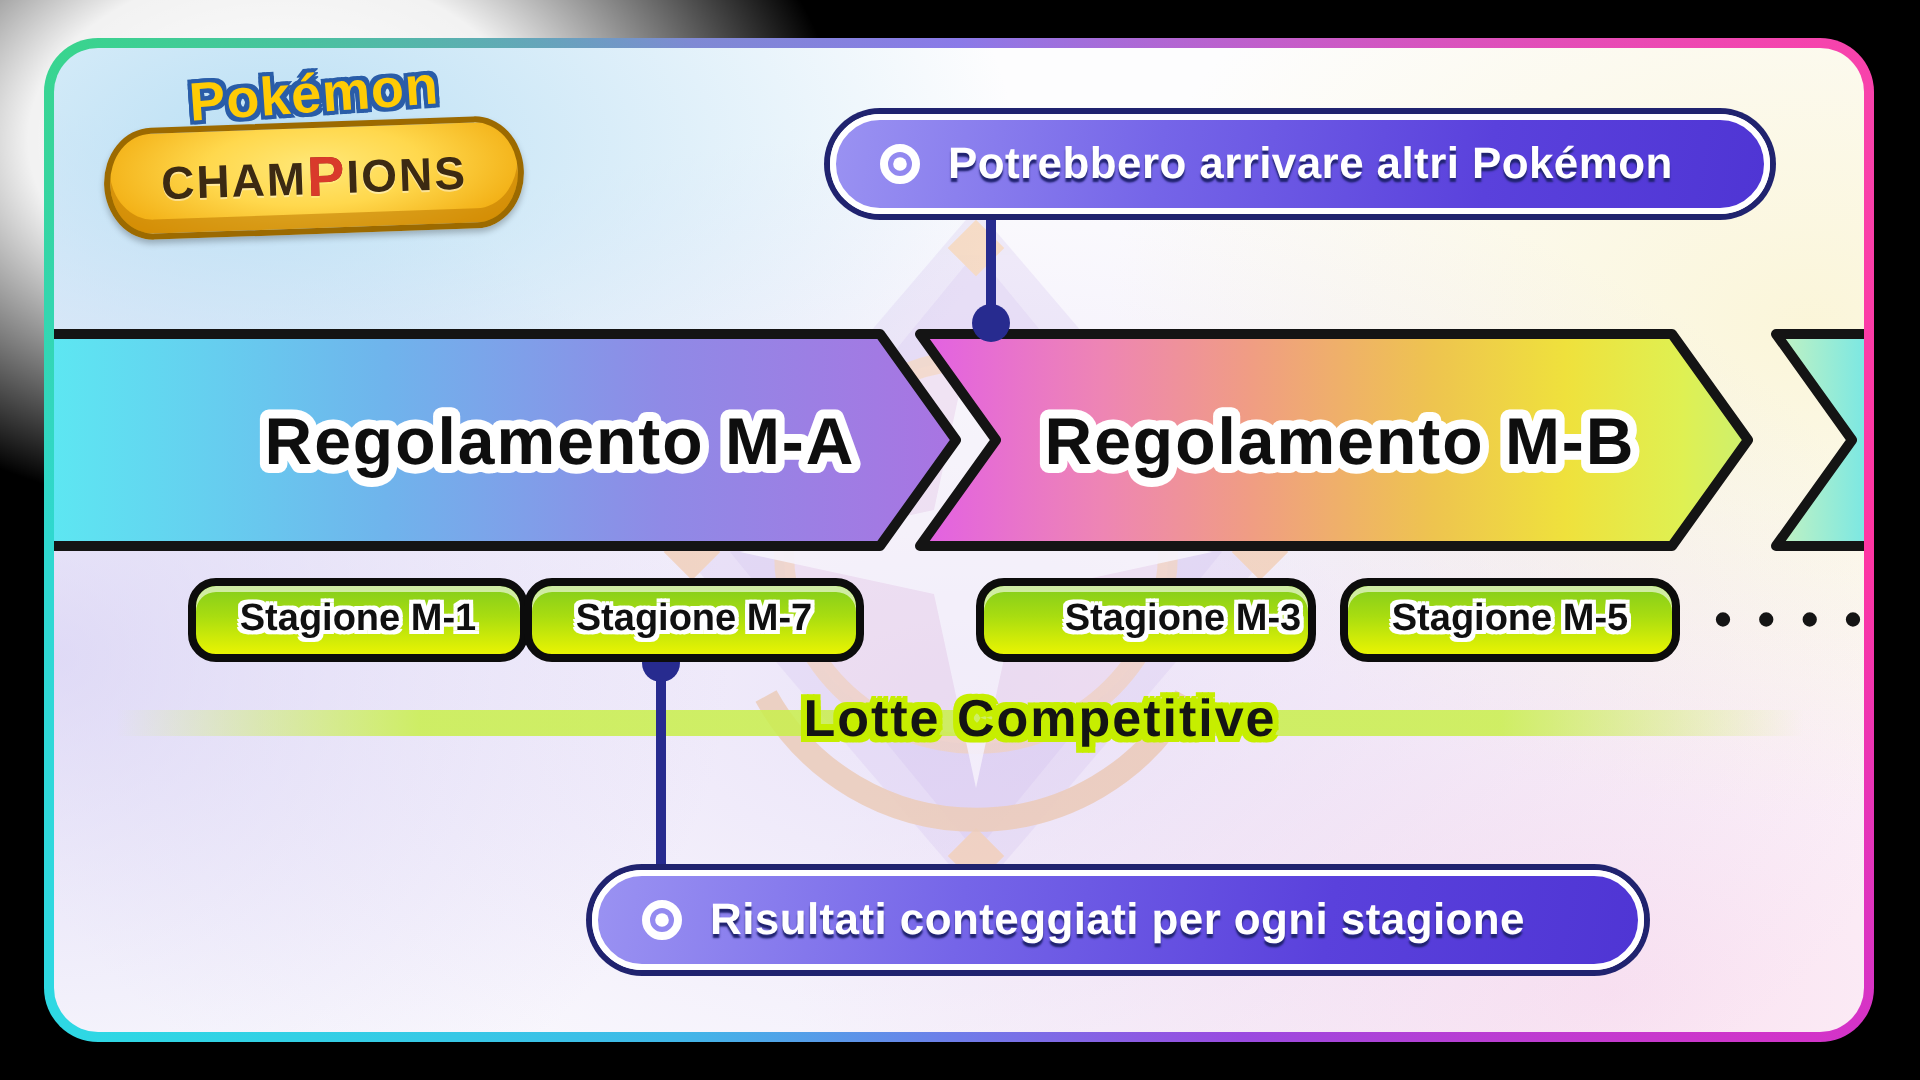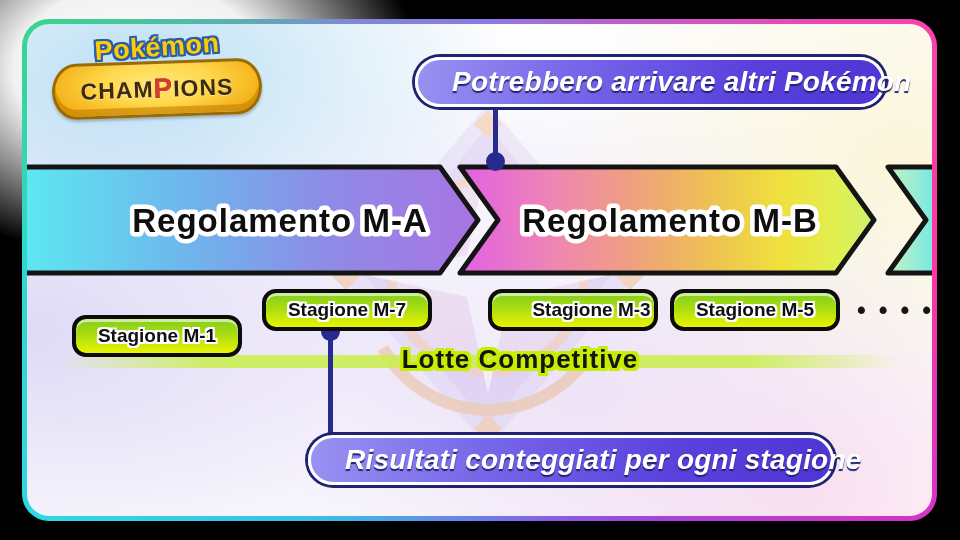--- a/index.html
+++ b/index.html
@@ -41,43 +41,43 @@
   .banners{position:absolute;inset:0;z-index:2;}
   .banners text{font-family:"Liberation Sans",sans-serif;font-weight:bold;font-size:33px;
         fill:#0e0e0e;stroke:#ffffff;stroke-width:9px;paint-order:stroke;stroke-linejoin:round;
         letter-spacing:1px;text-anchor:middle;}
 
   
   .callout{position:absolute;box-sizing:border-box;height:50px;border-radius:26px;z-index:7;
         display:flex;align-items:center;gap:13px;padding:0 21px;
         background:linear-gradient(100deg,#9a92f2 0%,#7565e8 35%,#5a41dc 70%,#4f35d4 100%);
         border:3px solid #ffffff;box-shadow:0 0 0 3px #20236f;}
-  .callout .txt{color:#fff;font-style:italic;font-weight:bold;font-size:28px;white-space:nowrap;
+  .callout .txt{color:#fff;font-weight:bold;font-size:22px;white-space:nowrap;
         letter-spacing:.2px;text-shadow:0 2px 1px #20236f;}
   .callout-top{left:415px;top:57px;width:470px;}
-  .callout-bottom{left:308px;top:435px;width:526px;}
+  .callout-bottom{left:296px;top:435px;width:526px;}
 
   
   .conn-line{position:absolute;width:5px;background:#272b8f;z-index:4;}
   .conn-dot{position:absolute;width:19px;height:19px;border-radius:50%;background:#272b8f;z-index:4;}
   .line-top{left:493px;top:103px;height:55px;}
   .dot-top{left:486px;top:152px;}
   .dot-bottom{left:321px;top:322px;}
   .line-bottom{left:328px;top:331px;height:106px;}
 
   
   .season{position:absolute;top:289px;width:170px;height:42px;box-sizing:border-box;z-index:5;
         border:4px solid #0c0c0c;border-radius:14px;
         background:linear-gradient(180deg,#83cd1d 0%,#a9dd10 45%,#e9f402 100%);
         box-shadow:inset 0 3px 0 rgba(255,255,255,.6);
         display:flex;align-items:center;justify-content:center;}
   .season .txt{font-weight:bold;font-size:19px;color:#101010;white-space:nowrap;
         text-shadow:-2px -2px 0 #fff,2px -2px 0 #fff,-2px 2px 0 #fff,2px 2px 0 #fff,
                     -2px 0 0 #fff,2px 0 0 #fff,0 -2px 0 #fff,0 2px 0 #fff;}
-  .s1{left:72px;margin-top:26px;}.s2{left:262px;}.s3{left:488px;padding-left:37px;}.s4{left:670px;}
+  .s1{left:94px;}.s2{left:262px;}.s3{left:488px;padding-left:37px;}.s4{left:670px;}
   .ellipsis{position:absolute;left:848px;top:294px;width:95px;height:32px;z-index:5;
         display:flex;align-items:center;justify-content:center;
         font-size:25px;letter-spacing:3px;color:#141414;font-weight:bold;}
 
   
   .caption-bar{position:absolute;left:58px;top:355px;width:844px;height:13px;z-index:3;
         background:linear-gradient(90deg,rgba(201,239,75,0) 0%,rgba(201,239,75,.85) 18%,
                    rgba(201,239,75,.85) 82%,rgba(201,239,75,0) 100%);}
   .caption-text{position:absolute;left:0;top:344px;width:960px;text-align:center;z-index:5;
         font-weight:bold;font-size:26px;letter-spacing:1px;color:#141414;

